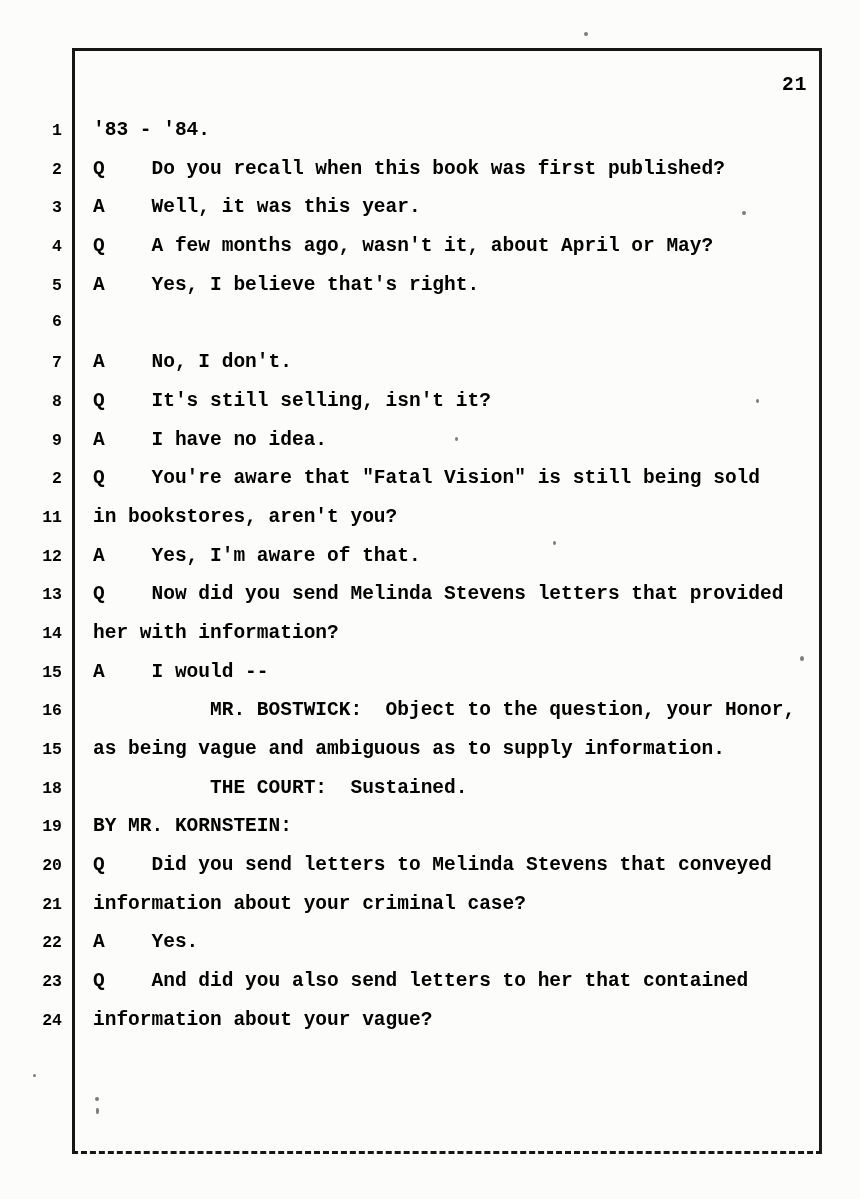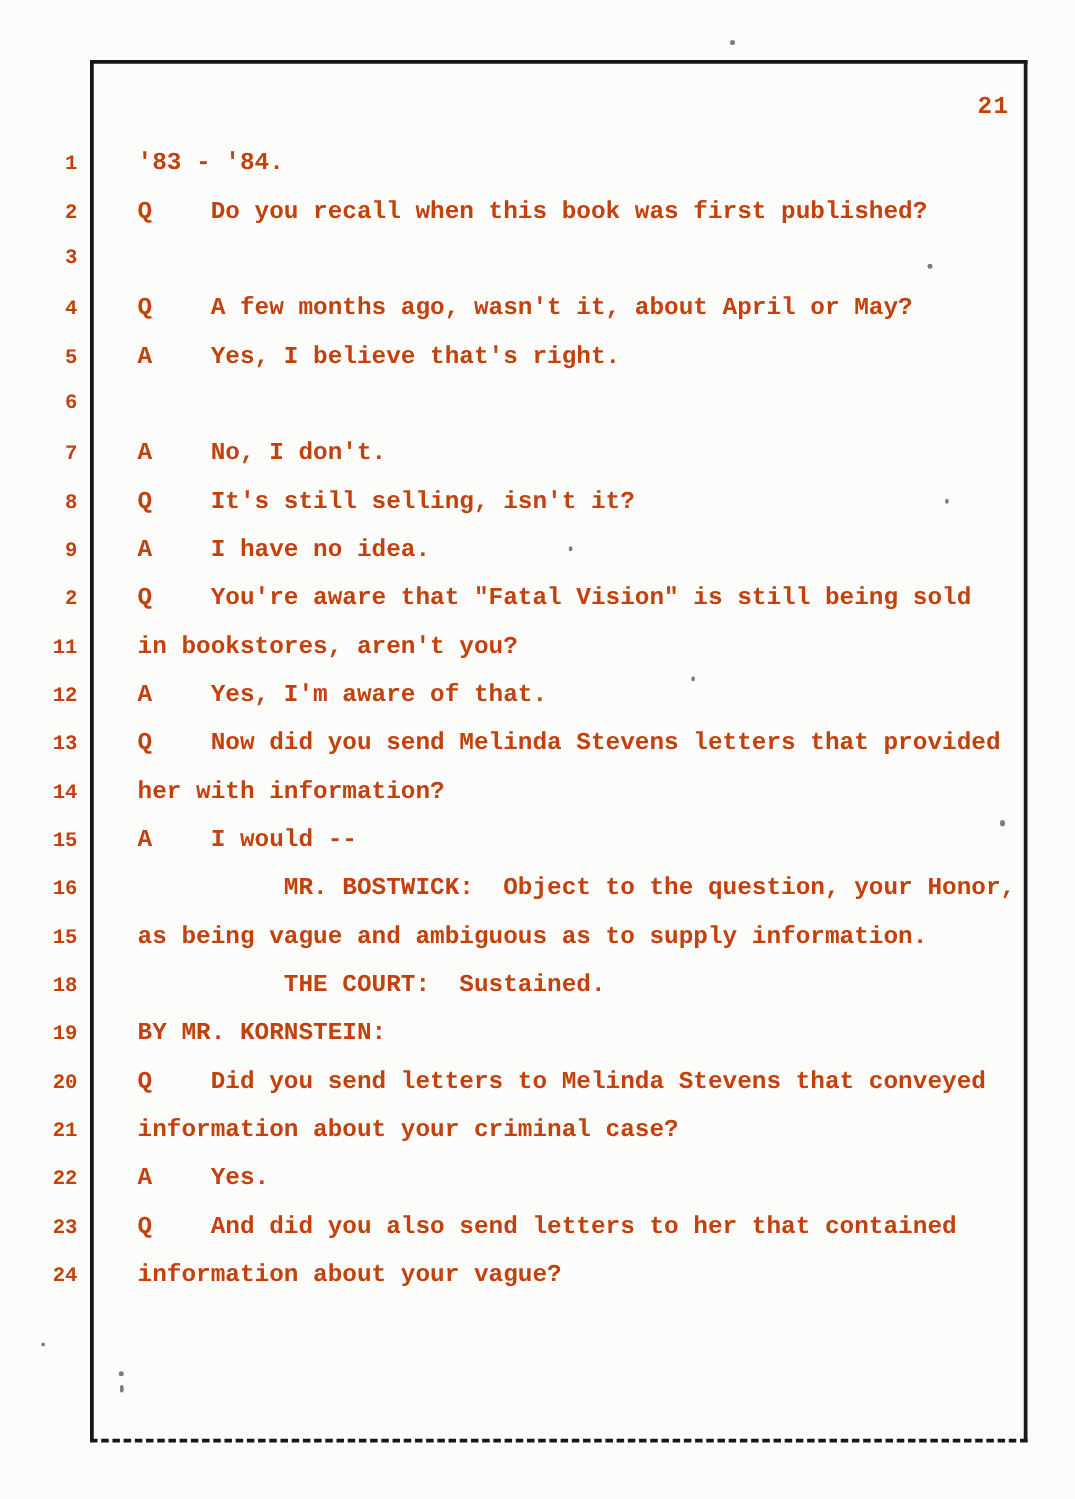--- a/index.html
+++ b/index.html
@@ -1,21 +1,21 @@
 <!DOCTYPE html>
 <html><head>
 <meta charset="utf-8">
 <style>
   html,body { margin:0; padding:0; background:#ffffff; }
   .page {
     position:relative;
     width:860px; height:1199px;
     background:#fcfcfa;
     font-family:"Liberation Mono","DejaVu Sans Mono",monospace;
-    color:#c2410c;
+    color:#000000;
     overflow:hidden;
   }
   .frame {
     position:absolute;
     left:72px; top:48px;
     width:744px; height:1100px;
     border-left:3px solid #161616;
     border-top:3px solid #161616;
     border-right:3px solid #1c1c1c;
     border-bottom:3px dashed #161616;
@@ -40,21 +40,21 @@
     line-height:1.2;
   }
   .num {
     width:62px;
     text-align:right;
     font-size:16.5px;
     font-weight:bold;
     flex:0 0 62px;
   }
   .text {
-    margin-left:48px;
+    margin-left:31px;
   }
   .speck {
     position:absolute;
     background:#262626;
     border-radius:50%;
     opacity:.6;
   }
 </style>
 </head>
 <body>
@@ -71,20 +71,21 @@
       <span class="text">'83 - '84.</span>
     </div>
 
     <div class="row">
       <span class="num">2</span>
       <span class="text">Q    Do you recall when this book was first published?</span>
     </div>
 
     <div class="row">
       <span class="num">3</span>
+      <span class="text">A    Well, it was this year.</span>
     </div>
 
     <div class="row">
       <span class="num">4</span>
       <span class="text">Q    A few months ago, wasn't it, about April or May?</span>
     </div>
 
     <div class="row">
       <span class="num">5</span>
       <span class="text">A    Yes, I believe that's right.</span>

